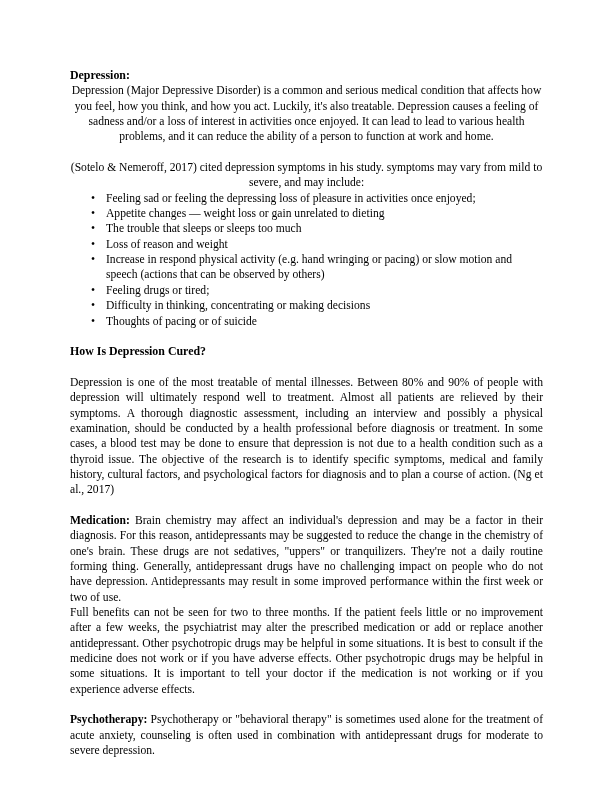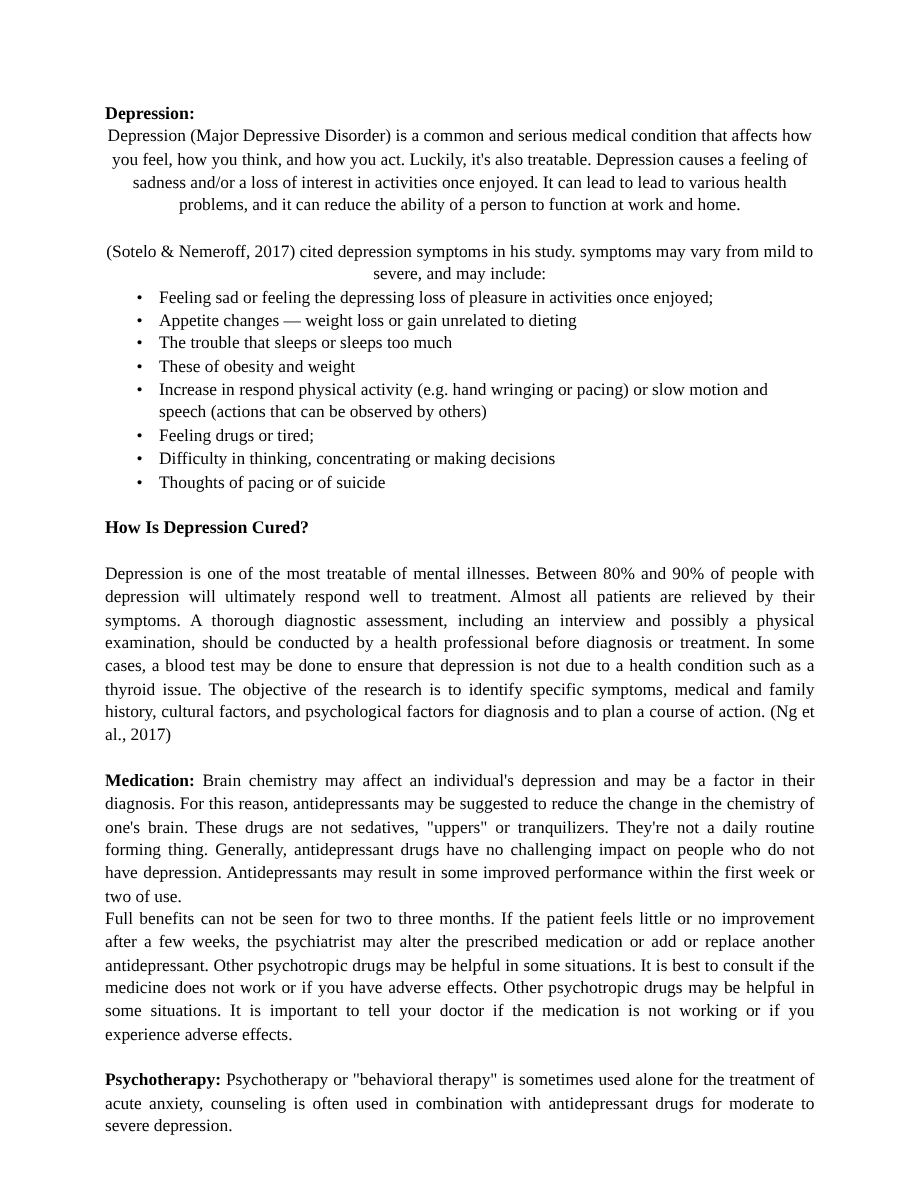--- a/index.html
+++ b/index.html
@@ -80,21 +80,21 @@
     <p class="para-left">Depression (Major Depressive Disorder) is a common and serious medical condition that affects how you feel, how you think, and how you act. Luckily, it's also treatable. Depression causes a feeling of sadness and/or a loss of interest in activities once enjoyed. It can lead to lead to various health problems, and it can reduce the ability of a person to function at work and home.</p>
 
     <div class="spacer-line"></div>
 
     <p class="para-left">(Sotelo &amp; Nemeroff, 2017) cited depression symptoms in his study. symptoms may vary from mild to severe, and may include:</p>
 
     <ul class="bullets">
       <li><span class="dot">•</span><span>Feeling sad or feeling the depressing loss of pleasure in activities once enjoyed;</span></li>
       <li><span class="dot">•</span><span>Appetite changes — weight loss or gain unrelated to dieting</span></li>
       <li><span class="dot">•</span><span>The trouble that sleeps or sleeps too much</span></li>
-      <li><span class="dot">•</span><span>These of obesity and weight</span></li>
+      <li><span class="dot">•</span><span>Loss of reason and weight</span></li>
       <li><span class="dot">•</span><span>Increase in respond physical activity (e.g. hand wringing or pacing) or slow motion and speech (actions that can be observed by others)</span></li>
       <li><span class="dot">•</span><span>Feeling drugs or tired;</span></li>
       <li><span class="dot">•</span><span>Difficulty in thinking, concentrating or making decisions</span></li>
       <li><span class="dot">•</span><span>Thoughts of pacing or of suicide</span></li>
     </ul>
 
     <div class="spacer-line"></div>
 
     <div class="heading">How Is Depression Cured?</div>
 

